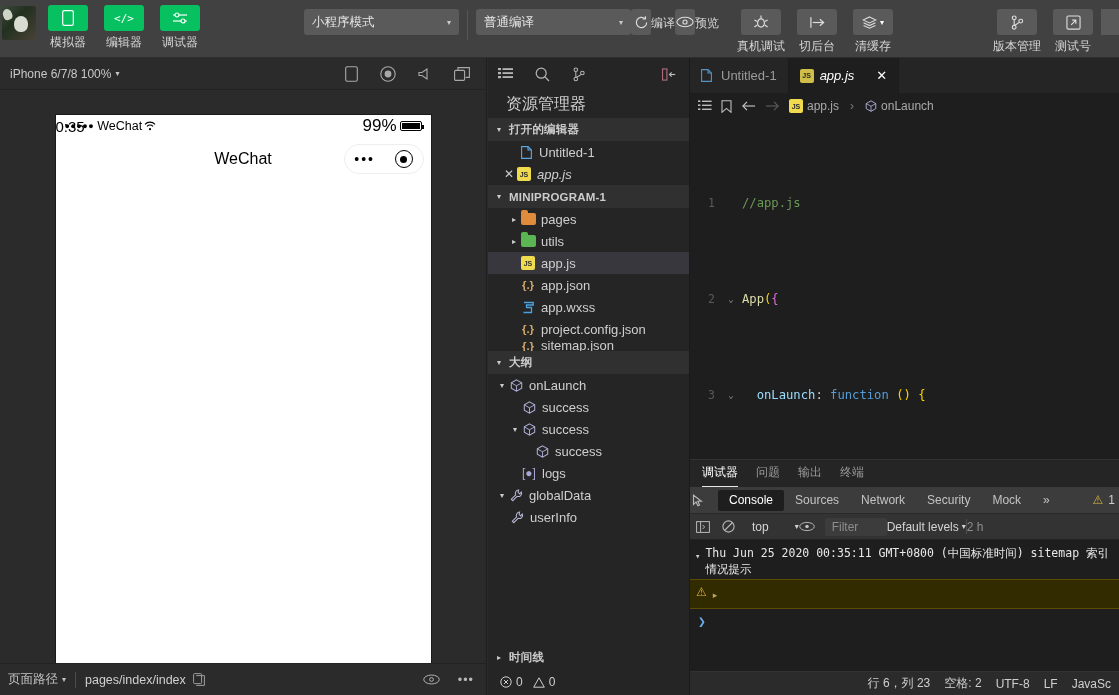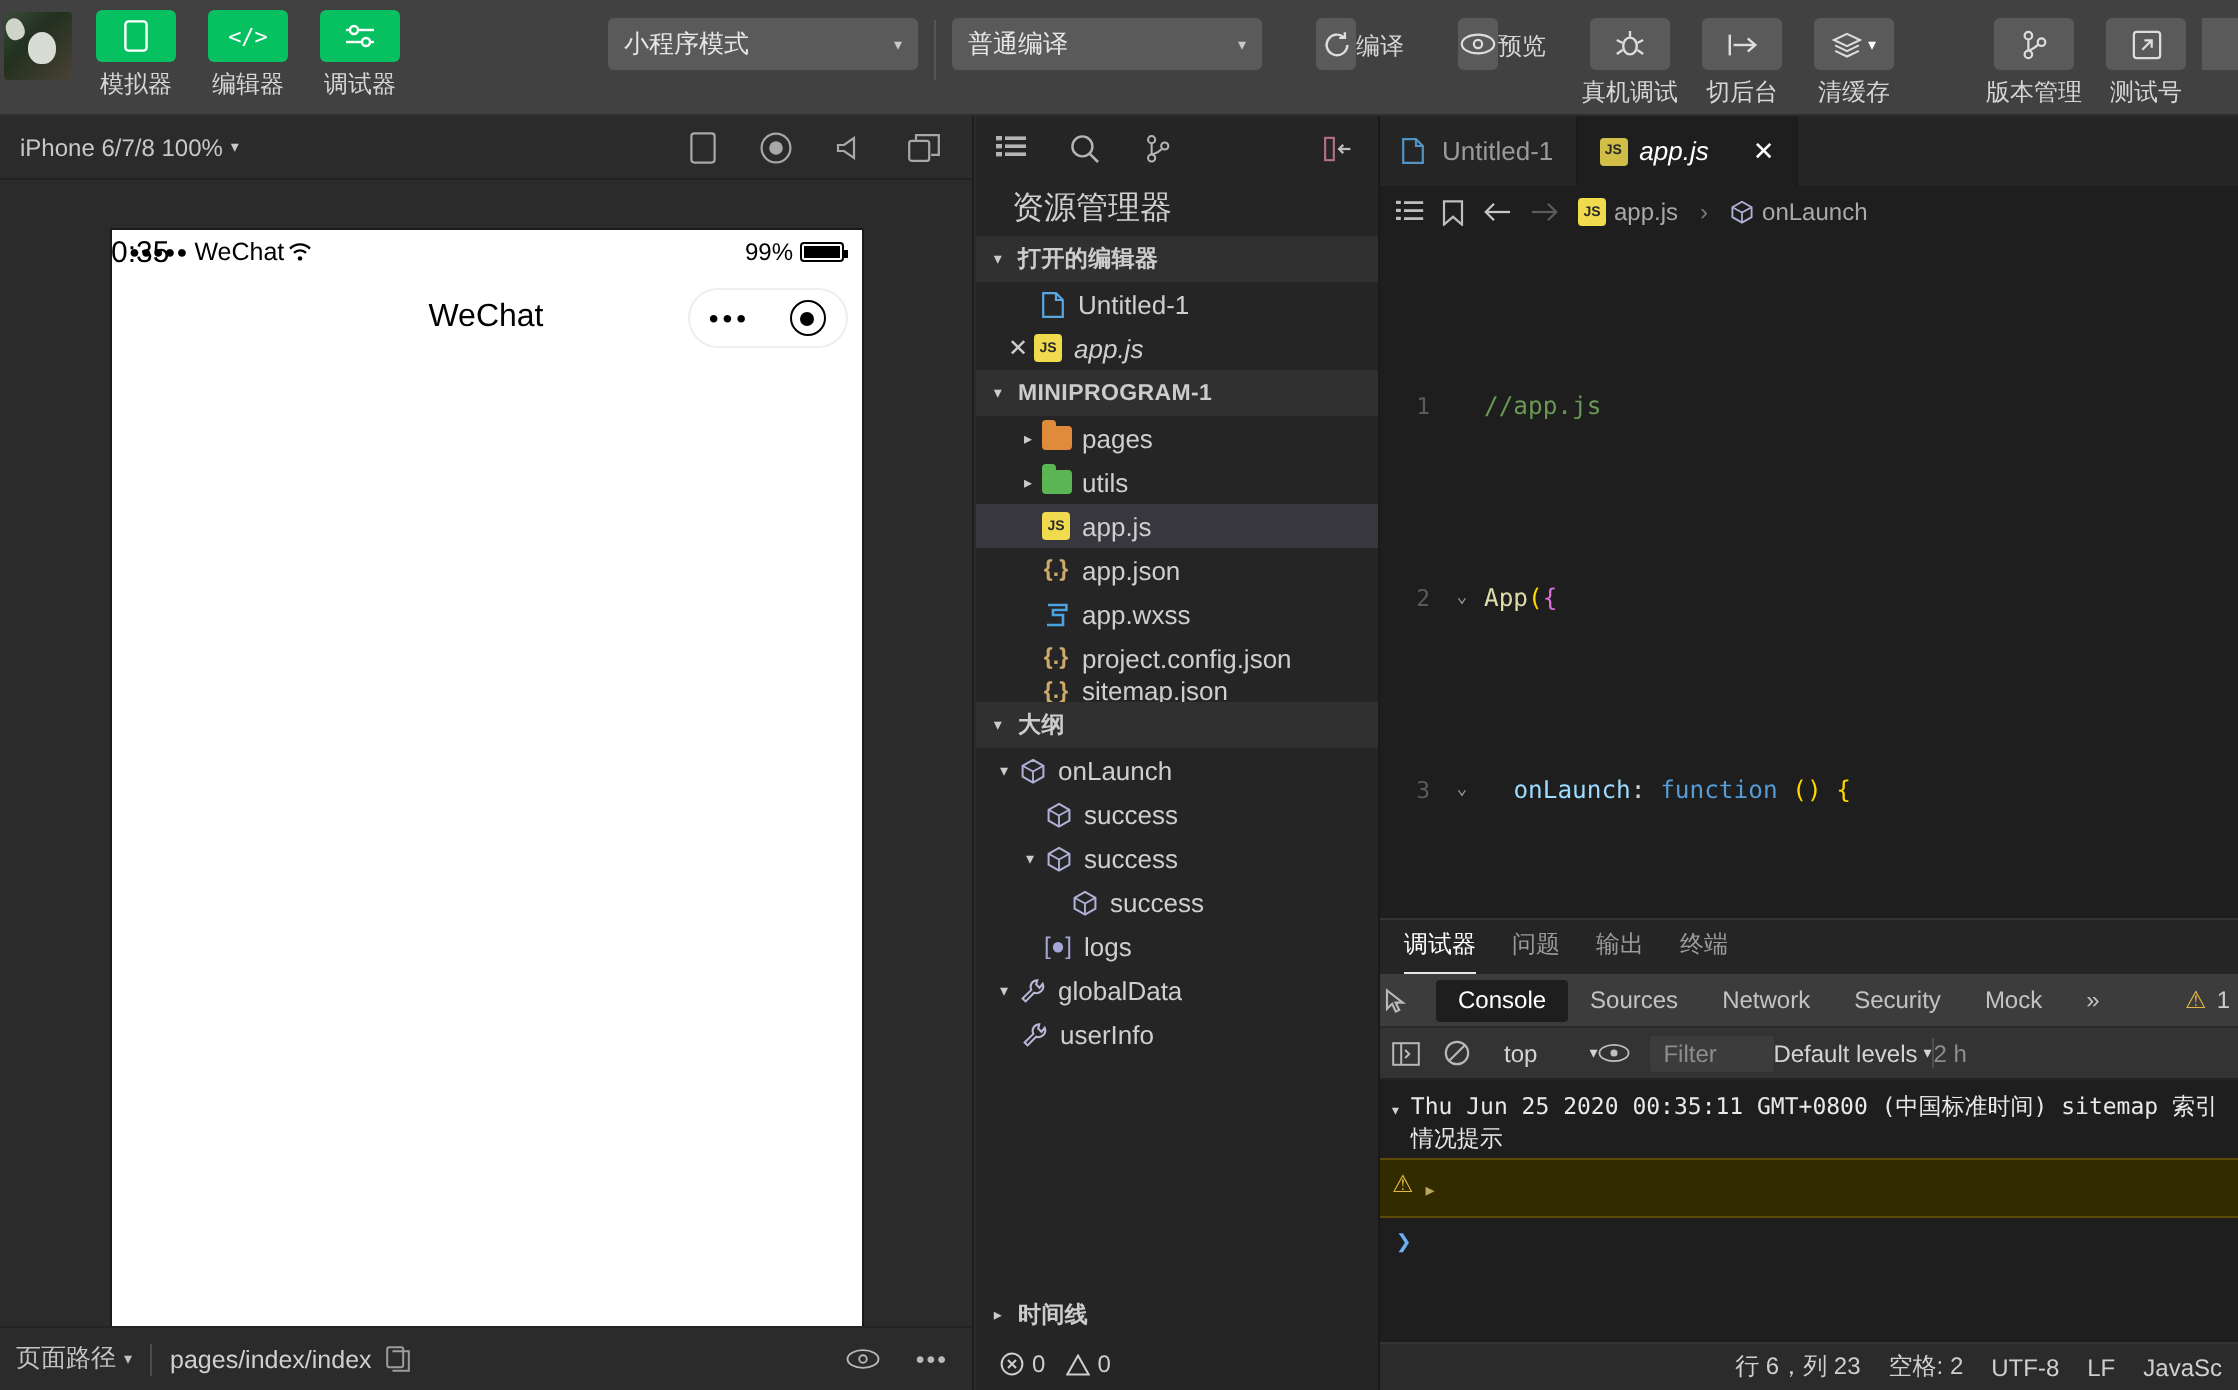--- a/index.html
+++ b/index.html
@@ -49,21 +49,21 @@
   .tb-label { margin-top: 3px; font-size: 12px; color: #d6d6d6; white-space: nowrap; }
   .tb-sep { width: 1px; height: 30px; background: #565656; margin: 10px 8px 0 8px; flex:none;}
   .tb-select {
     margin: 9px 0 0 0; height: 26px; min-width: 150px;
     background: #5a5a5a; border-radius: 3px; color: #e6e6e6;
     display: flex; align-items: center; justify-content: space-between;
     padding: 0 8px; font-size: 12.5px; cursor: pointer; flex:none;
   }
   .tb-select .caret { font-size: 8px; color: #c9c9c9; }
   .tb-spacer { flex: 1 1 auto; }
-  .tb-compile-group { display:flex; align-items:flex-start;gap:27px; }
+  .tb-compile-group { display:flex; align-items:flex-start; }
   .tb-mini { display:flex; flex-direction:row; align-items:center; width:44px; padding-top:9px;}
   .tb-mini .tb-btn { width: 38px; height: 26px; background:#5a5a5a; }
   .tb-drop-caret { font-size: 8px; margin-left: 3px; }
   svg { display: block; }
 
   
   .sim-panel {
     position: absolute; left: 0; top: 58px; width: 487px; height: 637px;
     background: #2b2b2b; border-right: 1px solid #1e1e1e;
   }
@@ -86,21 +86,21 @@
   }
   .ph-status {
     height: 22px; display:flex; align-items:center; padding: 0 9px;
     font-size: 12px; color: #000; font-weight: 600;
   }
   .ph-dots { letter-spacing: 0.5px; font-size: 9px; }
   .ph-carrier { margin-left: 3px; font-weight: 400; font-size: 12.5px;}
   .ph-wifi { margin-left: 2px; }
   .ph-time { position:absolute; left:0; right:0; text-align:left; font-weight:400; font-size:15px; }
   .ph-right { margin-left:auto; display:flex; align-items:center; gap:3px; z-index:2;}
-  .ph-batt-pct { font-weight: 400; font-size: 12px; }
+  .ph-batt-pct { font-weight: 400; font-size: 17px; }
   .ph-batt { width:22px; height:10px; border:1px solid #000; border-radius:2px; position:relative;}
   .ph-batt:after{content:"";position:absolute;right:-3px;top:3px;width:2px;height:4px;background:#000;}
   .ph-batt i{position:absolute;left:1px;top:1px;bottom:1px;right:1px;background:#000;display:block;}
   .ph-nav {
     height: 44px; display:flex; align-items:center; justify-content:center;
     position: relative; color:#000; font-size:16px;
   }
   .ph-caps {
     position:absolute; right: 7px; top: 7px;
     width: 80px; height: 30px; border:1px solid #eeeeee; border-radius:15px;

